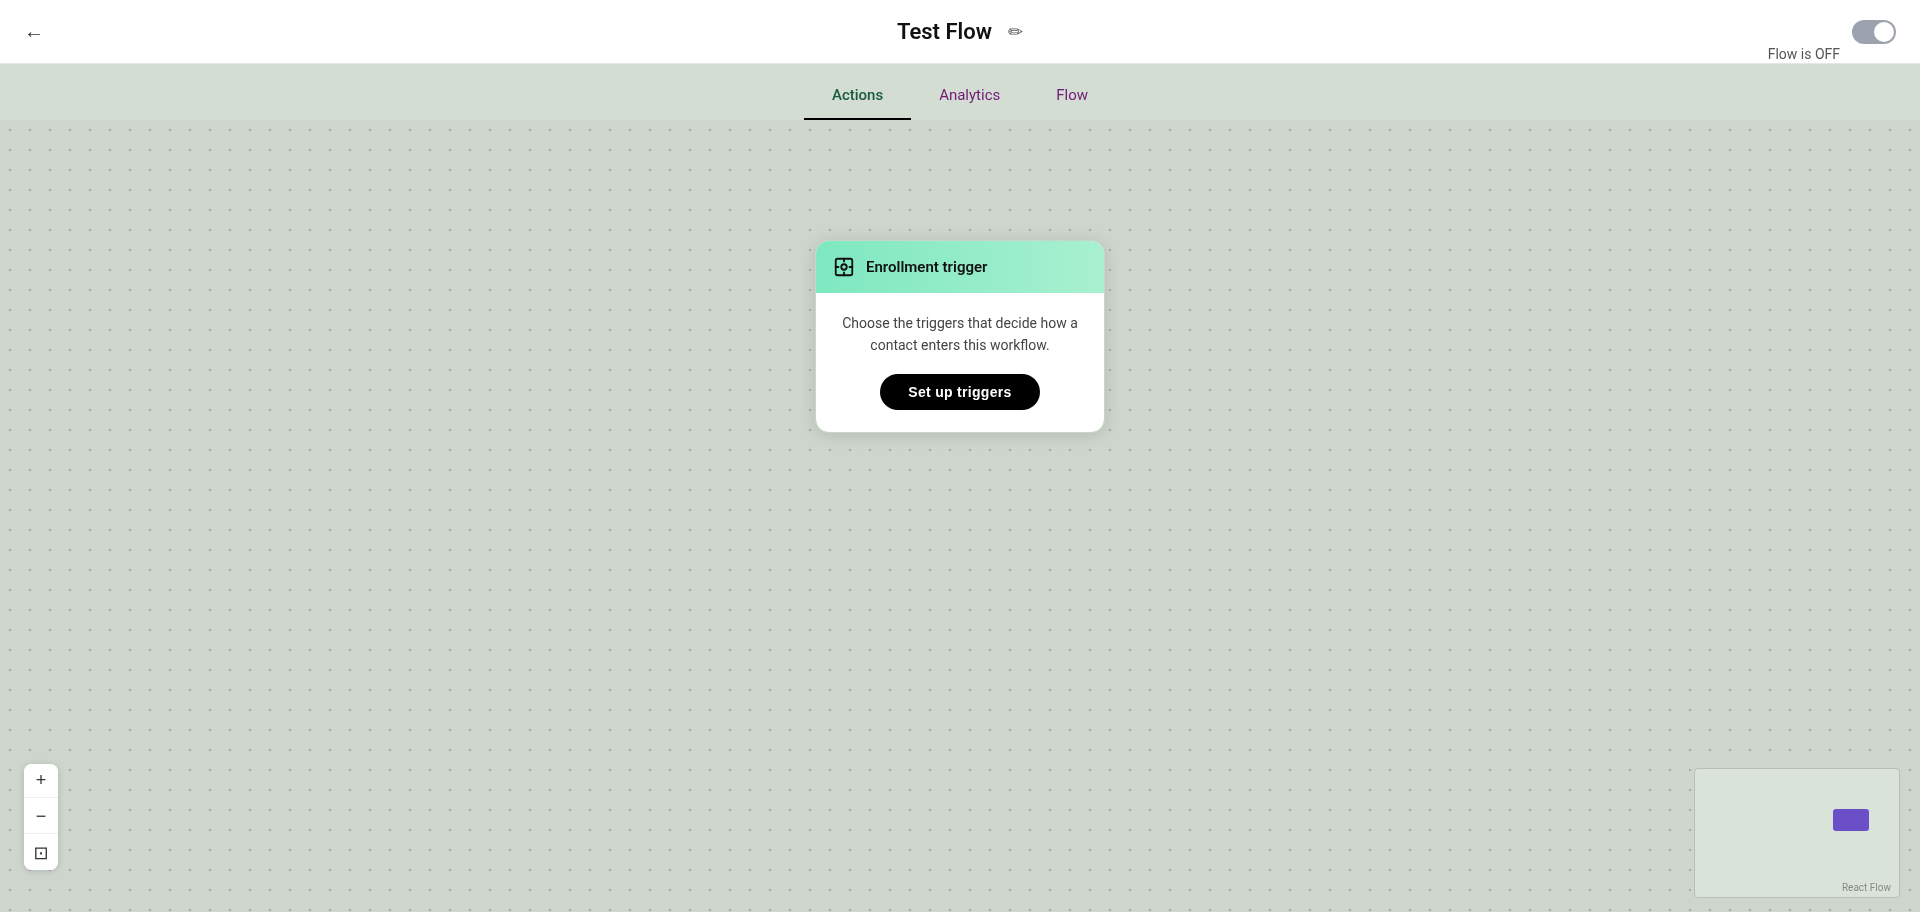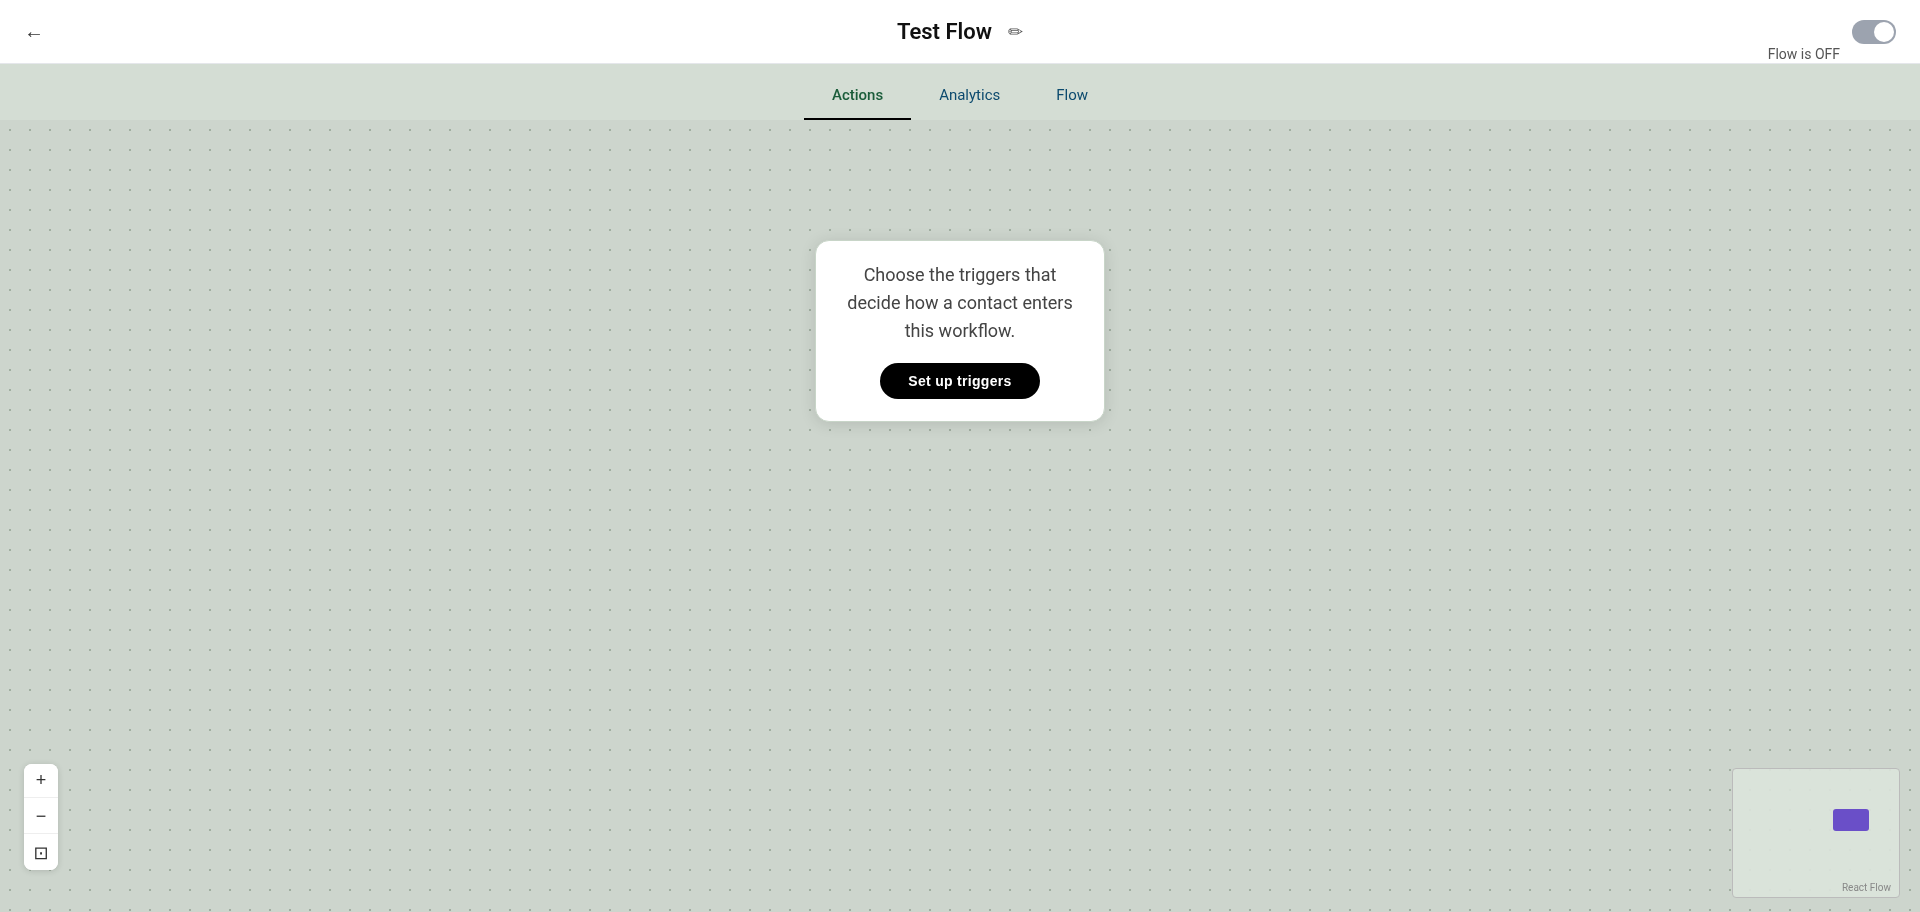--- a/index.html
+++ b/index.html
@@ -79,21 +79,21 @@
       display: flex;
       justify-content: center;
       gap: 0;
       background: #d4ddd4;
       padding-top: 12px;
     }
     .tab {
       padding: 10px 28px 14px;
       font-size: 15px;
       cursor: pointer;
-      color: #0c4a6e;
+      color: #701a75;
       border-bottom: 2px solid transparent;
       background: none;
       border-top: none;
       border-left: none;
       border-right: none;
       font-family: inherit;
     }
     .tab.active {
       color: #1a5c3a;
       border-bottom: 2px solid #000000;
@@ -145,21 +145,21 @@
     .card-header-title {
       font-size: 15px;
       font-weight: 600;
       color: #111;
     }
     .card-body {
       padding: 20px 20px 22px;
       text-align: center;
     }
     .card-desc {
-      font-size: 18px;
+      font-size: 14px;
       color: #444;
       line-height: 1.55;
       margin-bottom: 18px;
     }
     .setup-btn {
       background: #000000;
       color: #fff;
       border: none;
       border-radius: 24px;
       padding: 10px 28px;
@@ -195,21 +195,21 @@
       justify-content: center;
       border-bottom: 1px solid #eee;
     }
     .zoom-btn:last-child { border-bottom: none; }
 
     
     .minimap {
       position: absolute;
       bottom: 20px;
       right: 20px;
-      width: 168px;
+      width: 206px;
       height: 130px;
       background: rgba(220,228,220,0.9);
       border: 1px solid #bbb;
       border-radius: 4px;
       overflow: hidden;
     }
     .minimap-card {
       position: absolute;
       width: 36px;
       height: 22px;
@@ -251,20 +251,33 @@
     <span>Analytics</span>
   </button>
   <button class="tab">
     <span>Flow</span>
   </button>
 </div>
 
 <div class="canvas">
 
   <div class="enrollment-card">
+    <div class="card-header">
+      <div class="trigger-icon">
+        <svg viewBox="0 0 24 24" fill="none" stroke="#111" stroke-width="2" stroke-linecap="round" stroke-linejoin="round">
+          <rect x="3" y="3" width="18" height="18" rx="2"></rect>
+          <circle cx="12" cy="12" r="3"></circle>
+          <line x1="3" y1="12" x2="6" y2="12"></line>
+          <line x1="18" y1="12" x2="21" y2="12"></line>
+          <line x1="12" y1="3" x2="12" y2="6"></line>
+          <line x1="12" y1="18" x2="12" y2="21"></line>
+        </svg>
+      </div>
+      <span class="card-header-title">Enrollment trigger</span>
+    </div>
     <div class="card-body">
       <p class="card-desc">Choose the triggers that decide how a contact enters this workflow.</p>
       <button class="setup-btn">Set up triggers</button>
     </div>
   </div>
 
   <div class="zoom-controls">
     <button class="zoom-btn">+</button>
     <button class="zoom-btn">−</button>
     <button class="zoom-btn">⊡</button>

